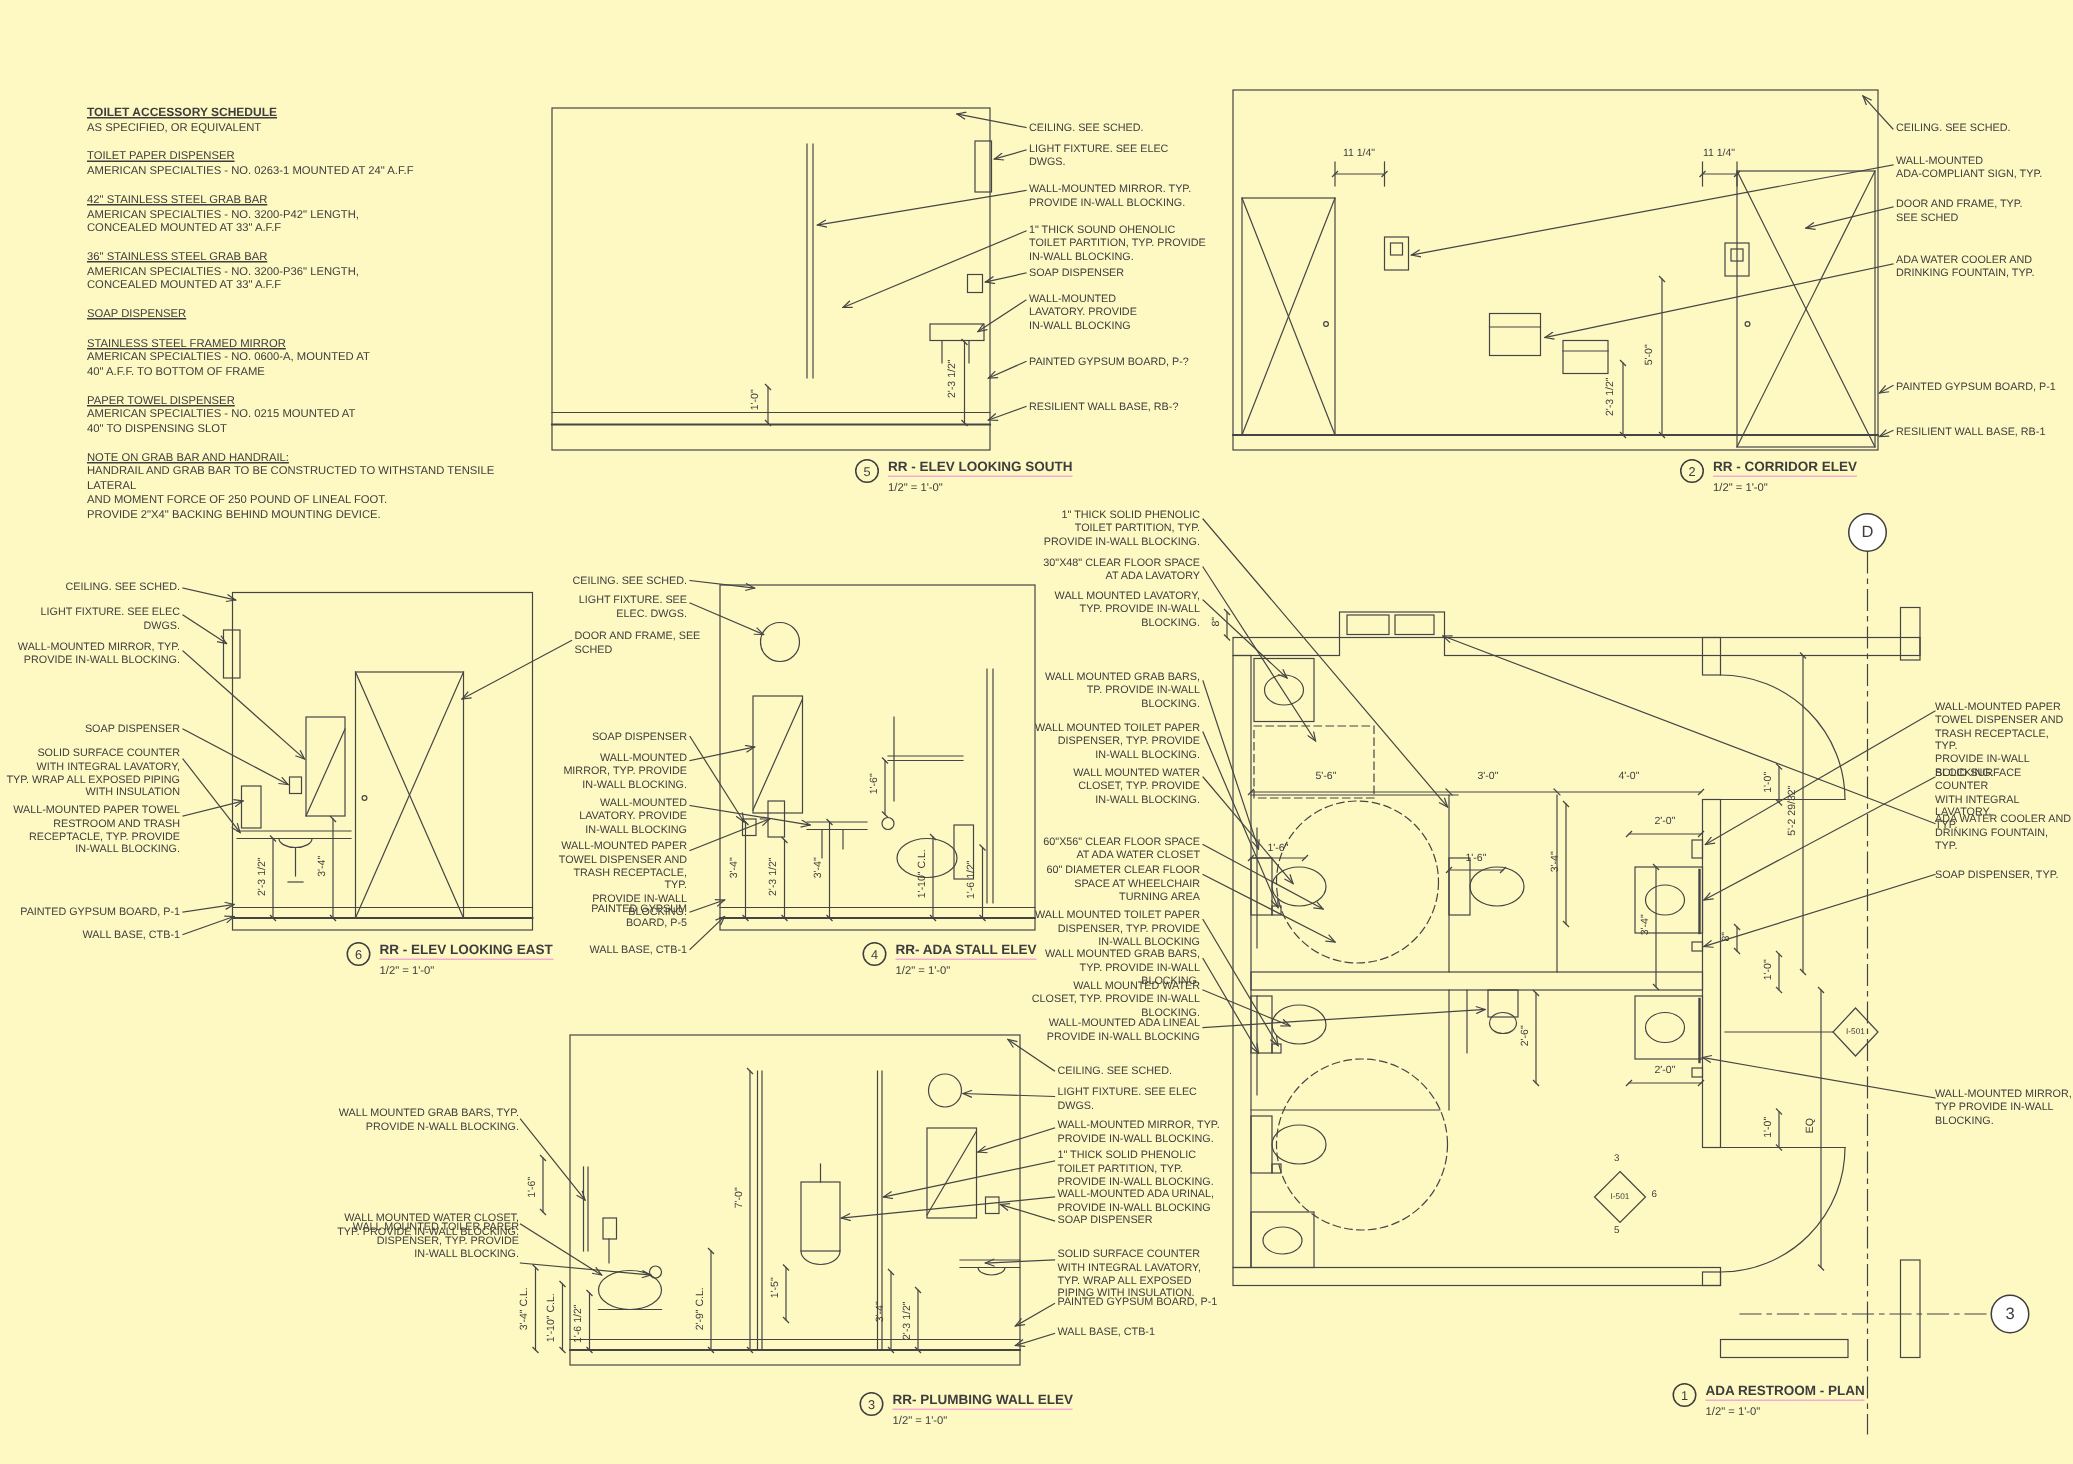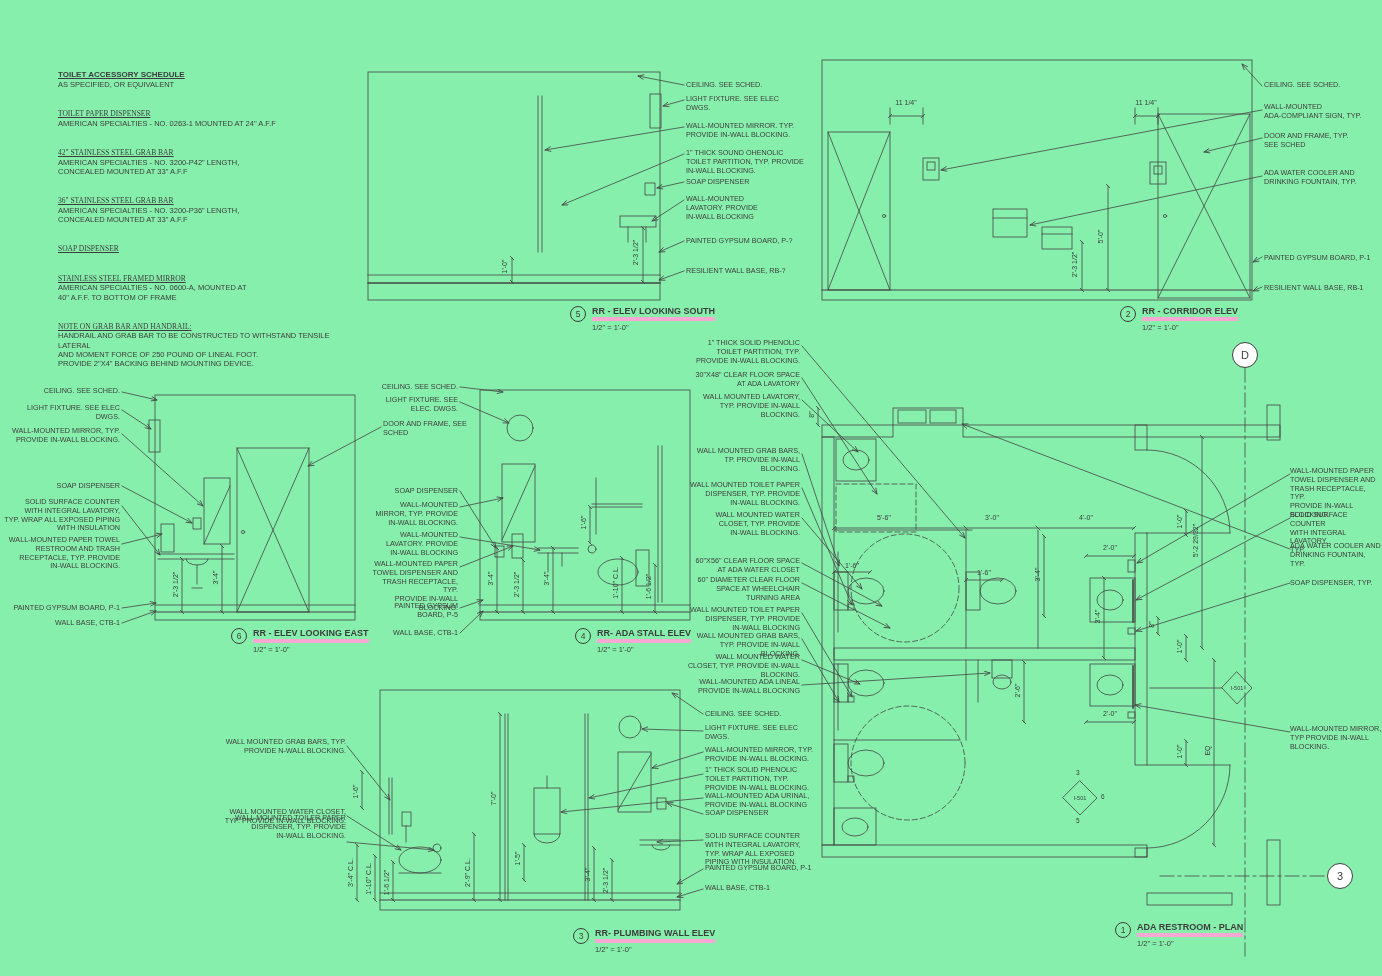--- a/index.html
+++ b/index.html
@@ -1,37 +1,37 @@
 <!DOCTYPE html>
 <html><head>
 <meta charset="utf-8">
 <style>
   * { margin:0; padding:0; box-sizing:border-box; }
   html,body { background:#dedede; }
-  #sheet { position:relative; width:1382px; height:976px; background:#86efac;
+  #sheet { position:relative; width:1382px; height:976px; background:#fef9c3;
            font-family:"Liberation Sans", sans-serif; color:#3d3d3d; overflow:hidden; }
   svg.lw { position:absolute; left:0; top:0; }
   .dsh { stroke-dasharray:5 3; }
   .ctr { stroke-dasharray:14 4 3 4; }
   .ldr line { marker-end:url(#arw); }
   .dml line { marker-start:url(#tick); marker-end:url(#tick); }
   .lbl { position:absolute; font-size:7.2px; line-height:1.22; white-space:pre-line; color:#3d3d3d; }
   .lbl.r { text-align:right; }
   .dim { position:absolute; font-size:7px; white-space:nowrap; color:#3d3d3d; }
   .dim.c { text-align:center; }
   .vdim { transform:rotate(-90deg); transform-origin:center; text-align:center; }
   .schedule { position:absolute; font-size:7.5px; line-height:1.25; }
   .sch-title { font-weight:bold; text-decoration:underline; font-size:8px; }
   .sch-sub { margin-bottom:8px; }
-  .sch-h { text-decoration:underline; margin-top:20px;font-family:Liberation Serif, serif; }
+  .sch-h { text-decoration:underline; margin-top:10px; }
   .sch-b { white-space:pre-line; }
   .dwg-title { position:absolute; display:flex; gap:6px; align-items:flex-start; }
   .bub { width:16px; height:16px; border:1px solid #3d3d3d; border-radius:50%;
          display:flex; align-items:center; justify-content:center; font-size:8.5px; flex:0 0 auto; }
-  .tt { font-size:9px; font-weight:bold; border-bottom:4px solid #f9a8d4; padding-bottom:1px; }
+  .tt { font-size:9px; font-weight:bold; border-bottom:1px solid #f9a8d4; padding-bottom:1px; }
   .ts { font-size:7.5px; margin-top:2px; }
   .grid-bub { position:absolute; width:26px; height:26px; border:1px solid #3d3d3d; border-radius:50%;
               display:flex; align-items:center; justify-content:center; font-size:11px; background:#fff; }
   .keytxt { position:absolute; font-size:5.5px; text-align:center; color:#3d3d3d; }
   .keynum { position:absolute; font-size:6.5px; color:#3d3d3d; }
 </style>
 </head>
 <body>
 
 <div id="sheet">
@@ -354,20 +354,25 @@
       </div>
   <div>
         <div class="sch-h">SOAP DISPENSER</div>
       </div>
   <div>
         <div class="sch-h">STAINLESS STEEL FRAMED MIRROR</div>
         <div class="sch-b">AMERICAN SPECIALTIES - NO. 0600-A, MOUNTED AT
 40" A.F.F. TO BOTTOM OF FRAME</div>
       </div>
   <div>
+        <div class="sch-h">PAPER TOWEL DISPENSER</div>
+        <div class="sch-b">AMERICAN SPECIALTIES - NO. 0215 MOUNTED AT
+40" TO DISPENSING SLOT</div>
+      </div>
+  <div>
         <div class="sch-h">NOTE ON GRAB BAR AND HANDRAIL:</div>
         <div class="sch-b">HANDRAIL AND GRAB BAR TO BE CONSTRUCTED TO WITHSTAND TENSILE LATERAL
 AND MOMENT FORCE OF 250 POUND OF LINEAL FOOT.
 PROVIDE 2"X4" BACKING BEHIND MOUNTING DEVICE.</div>
       </div>
 </div>
 
 <div class="lbl" style="left:686px;top:81px;width:122px">CEILING. SEE SCHED.</div>
 <div class="lbl" style="left:686px;top:95px;width:122px">LIGHT FIXTURE. SEE ELEC
 DWGS.</div>

